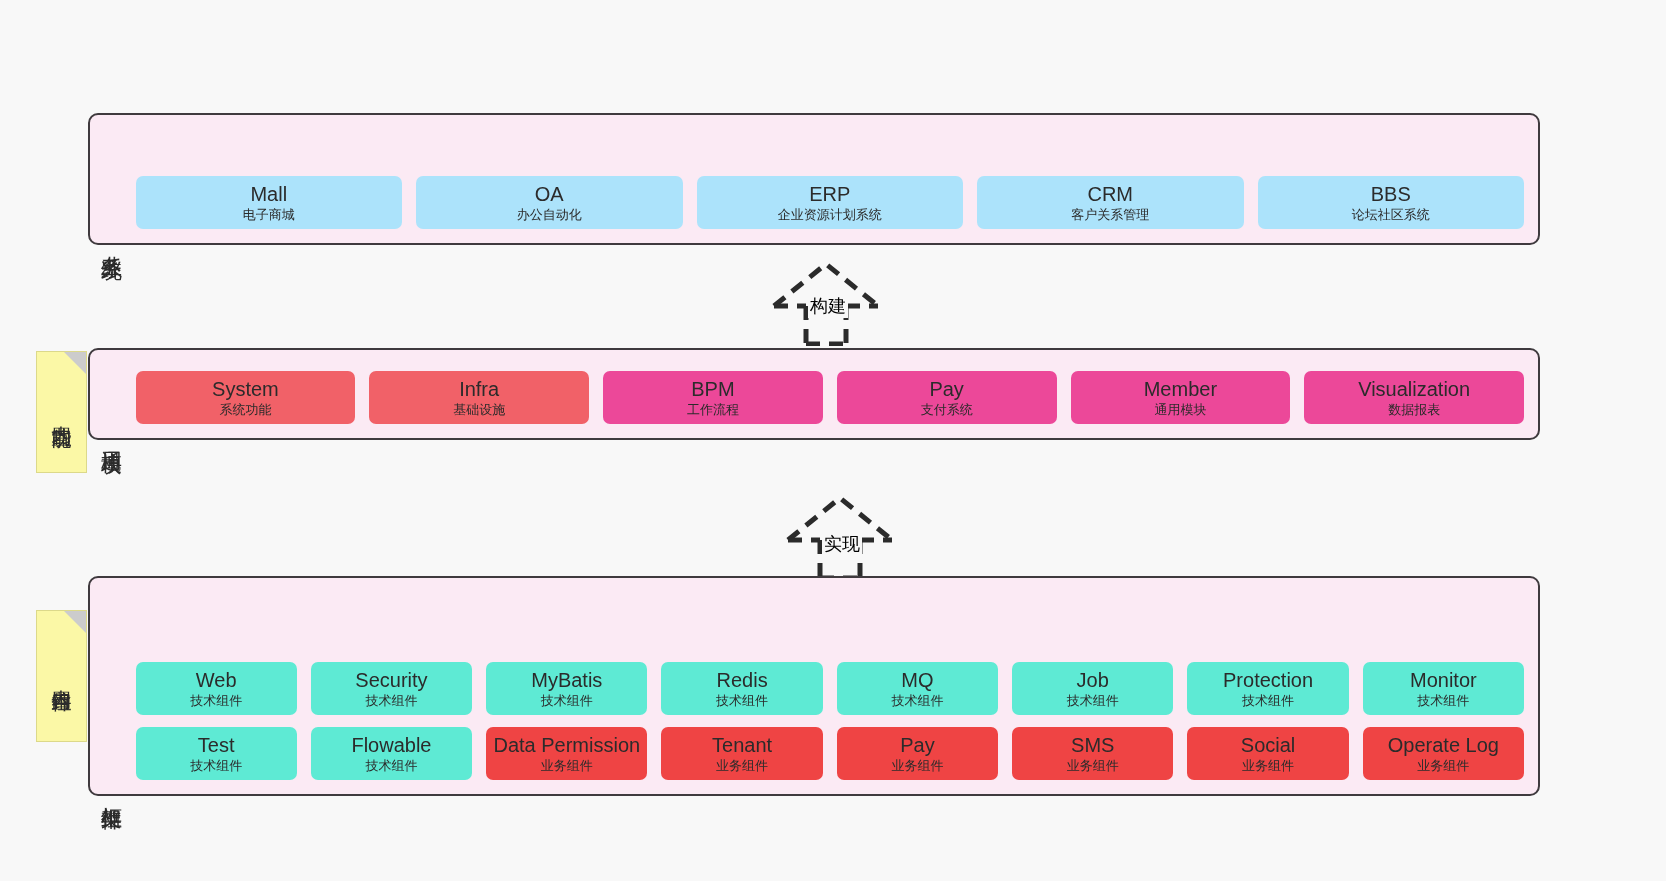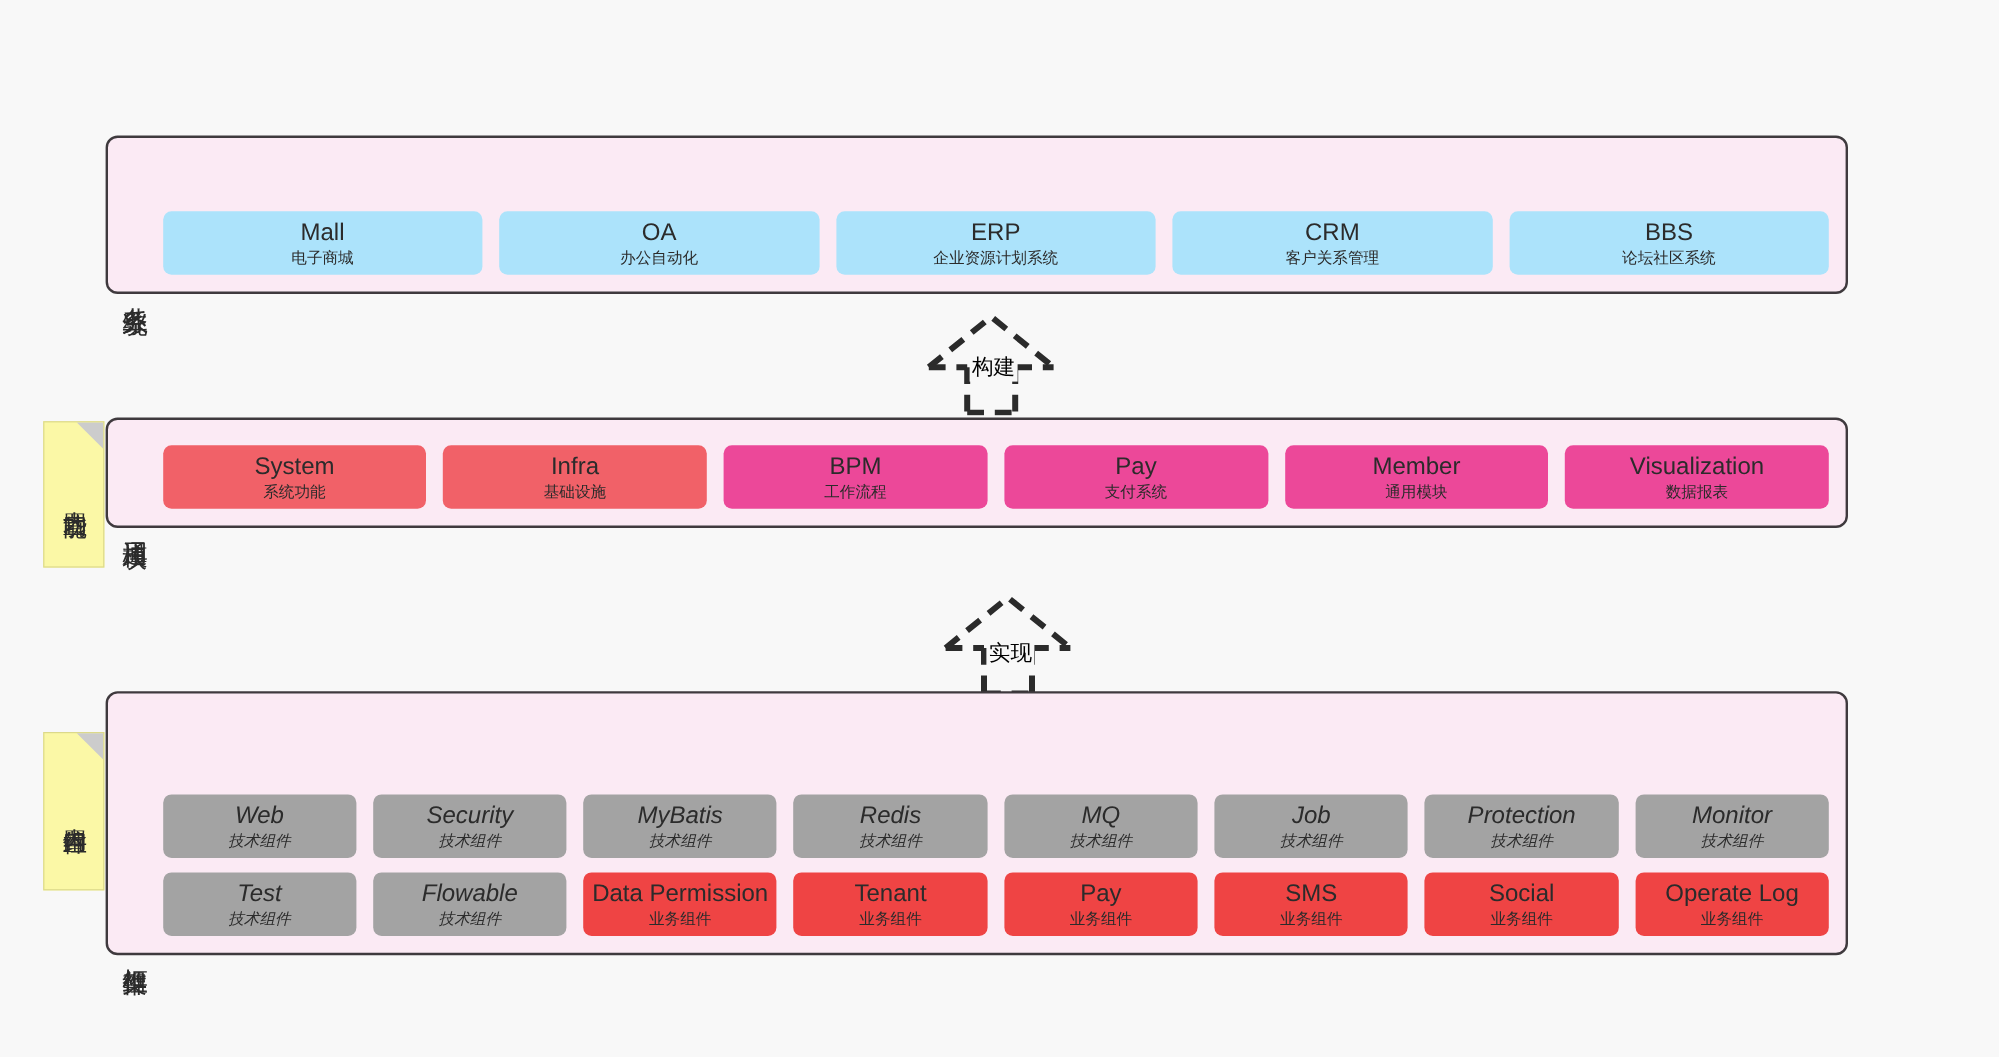--- a/index.html
+++ b/index.html
@@ -87,21 +87,21 @@
     white-space: normal;
   }
   .card .cn {
     font-size: 13px;
   }
 
   
   .c-blue        { background: #ace3fb; }
   .c-red         { background: #f16168; }
   .c-pink        { background: #ec4899; }
-  .c-green       { background: #a3a3a3; font-style: italic; }
+  .c-green       { background: #5eead4; }
   .c-green-light { background: #ef4444; }
 
   
   .sticky {
     position: absolute;
     box-sizing: border-box;
     background: #fbf8a6;
     border: 1px solid #dcd98a;
     display: flex;
     align-items: center;

